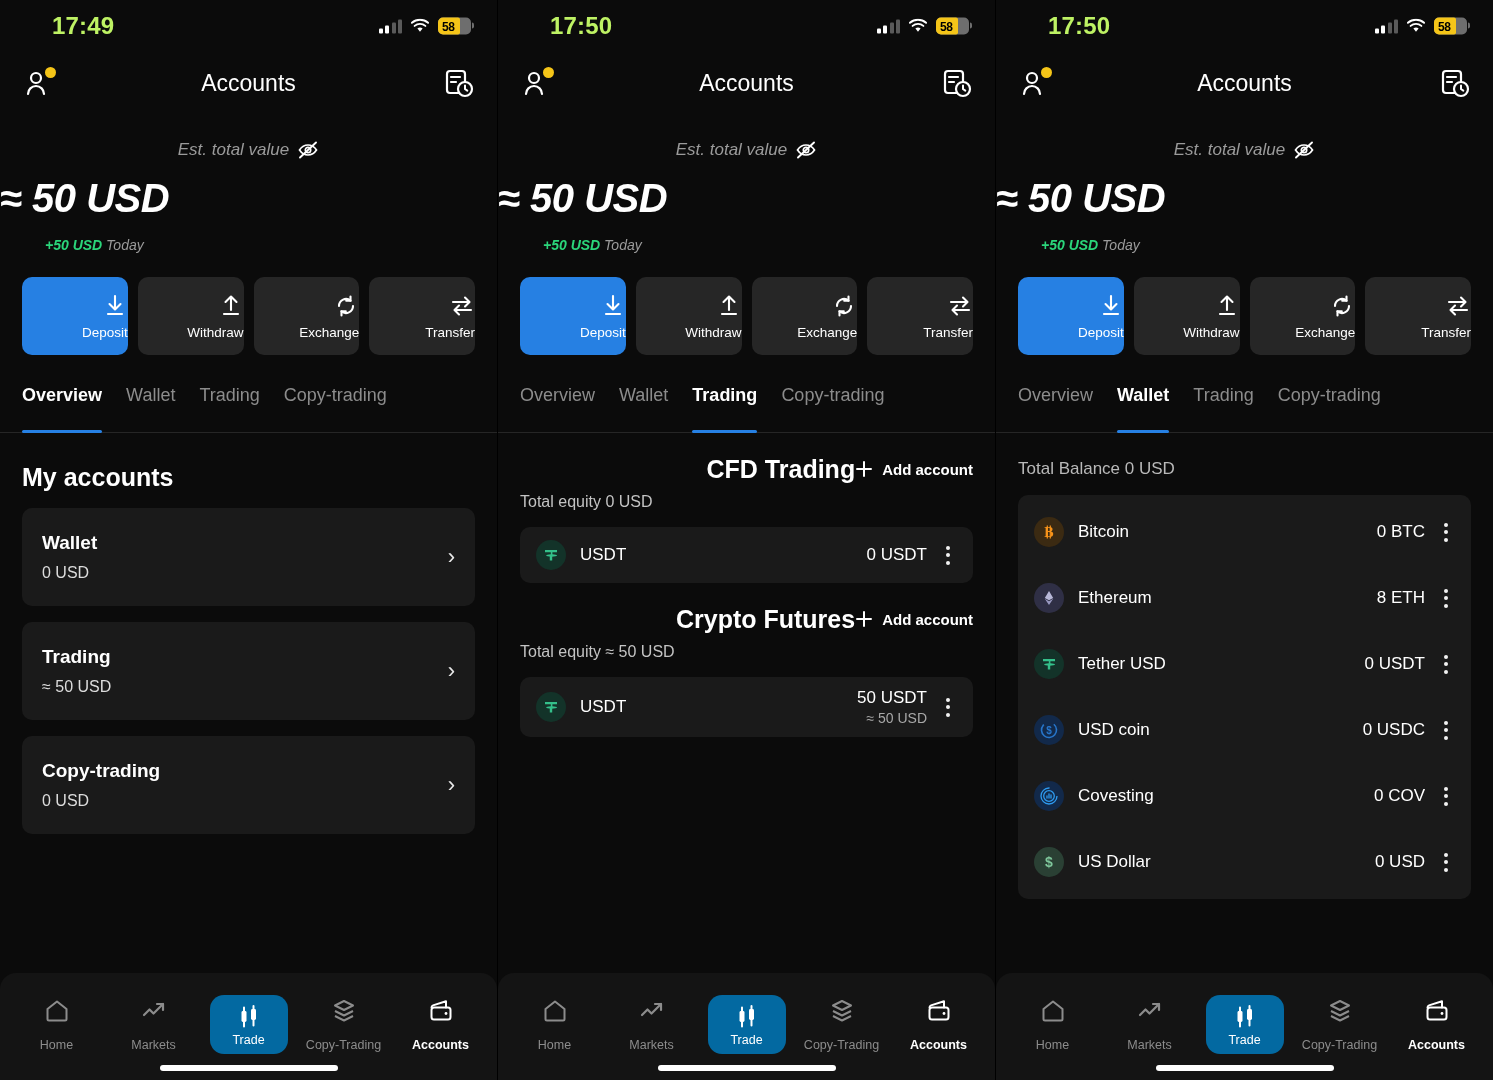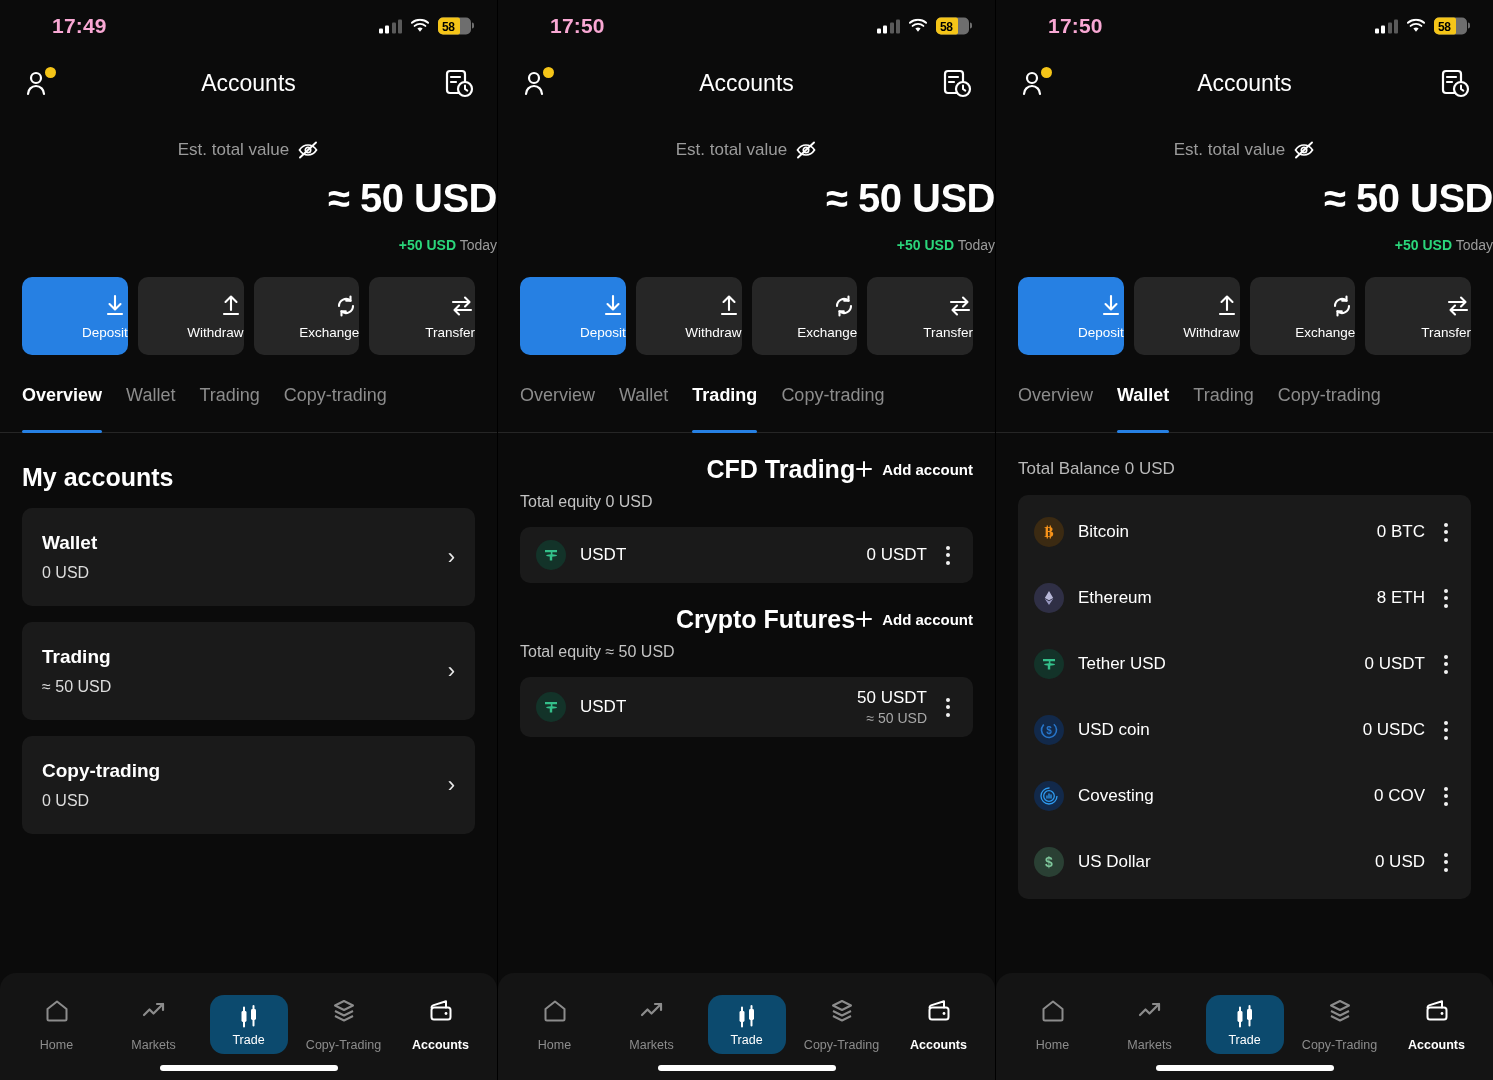--- a/index.html
+++ b/index.html
@@ -21,21 +21,21 @@
   .screen:nth-child(3) { width: 497px; }
 
   
   .statusbar {
     height: 52px; flex: 0 0 52px;
     display: flex; align-items: center;
     padding: 0 30px 0 30px;
     position: relative;
   }
   .status-time {
-    color: #f9a8d4; font-size: 21px; font-weight: 600;
+    color: #bef264; font-size: 24px; font-weight: 600;
     letter-spacing: .2px; margin-left: 22px;
   }
   .status-right {
     position: absolute; right: 26px; top: 50%;
     transform: translateY(-50%);
     display: flex; align-items: center; gap: 8px;
   }
   .sig { display: flex; align-items: flex-end; gap: 2.5px; height: 15px; }
   .sig i { width: 4px; background: #5a5a5a; border-radius: 1px; display: block; }
   .sig i.on { background: #fff; }
@@ -74,21 +74,21 @@
     color: #fff; font-size: 23px; font-weight: 500; pointer-events: none;
   }
   .icon-btn { width: 34px; height: 34px; position: relative; z-index: 2; }
   .dot-badge {
     position: absolute; right: 0px; top: 1px;
     width: 11px; height: 11px; border-radius: 50%;
     background: #f5c518;
   }
 
   
-  .bal-wrap { text-align: right; padding-top: 26px; }
+  .bal-wrap { text-align: left; padding-top: 26px; font-style: italic; }
   .bal-label {
     color: #9b9b9b; font-size: 17px;
     display: flex; align-items: center; justify-content: center; gap: 8px;
   }
   .bal-main {
     color: #fff; font-size: 40px; font-weight: 700;
     margin-top: 16px; letter-spacing: -.5px;
   }
   .bal-sub { margin-top: 16px; font-size: 14px; padding-left: 45px; }
   .bal-sub .pos { color: #2bd67b; font-weight: 700; }
@@ -191,21 +191,21 @@
     display: flex; align-items: center; justify-content: space-around;
     padding: 10px 8px 0 8px; flex: 1;
   }
   .navitem {
     display: flex; flex-direction: column; align-items: center; gap: 13px;
     width: 82px;
   }
   .navitem span { color: #8c8c8c; font-size: 12.5px; }
   .navitem.accent span { color: #fff; font-weight: 700; }
   .navpill {
-    background: #0c4a6e; border-radius: 14px;
+    background: #0369a1; border-radius: 14px;
     padding: 9px 14px 7px 14px;
     display: flex; flex-direction: column; align-items: center; gap: 3px;
     width: 78px;
   }
   .navpill span { color: #fff; font-size: 12.5px; }
   .homebar {
     width: 178px; height: 6px; background: #fff; border-radius: 4px;
     margin: 0 auto 9px auto;
   }
   svg { display: block; }

